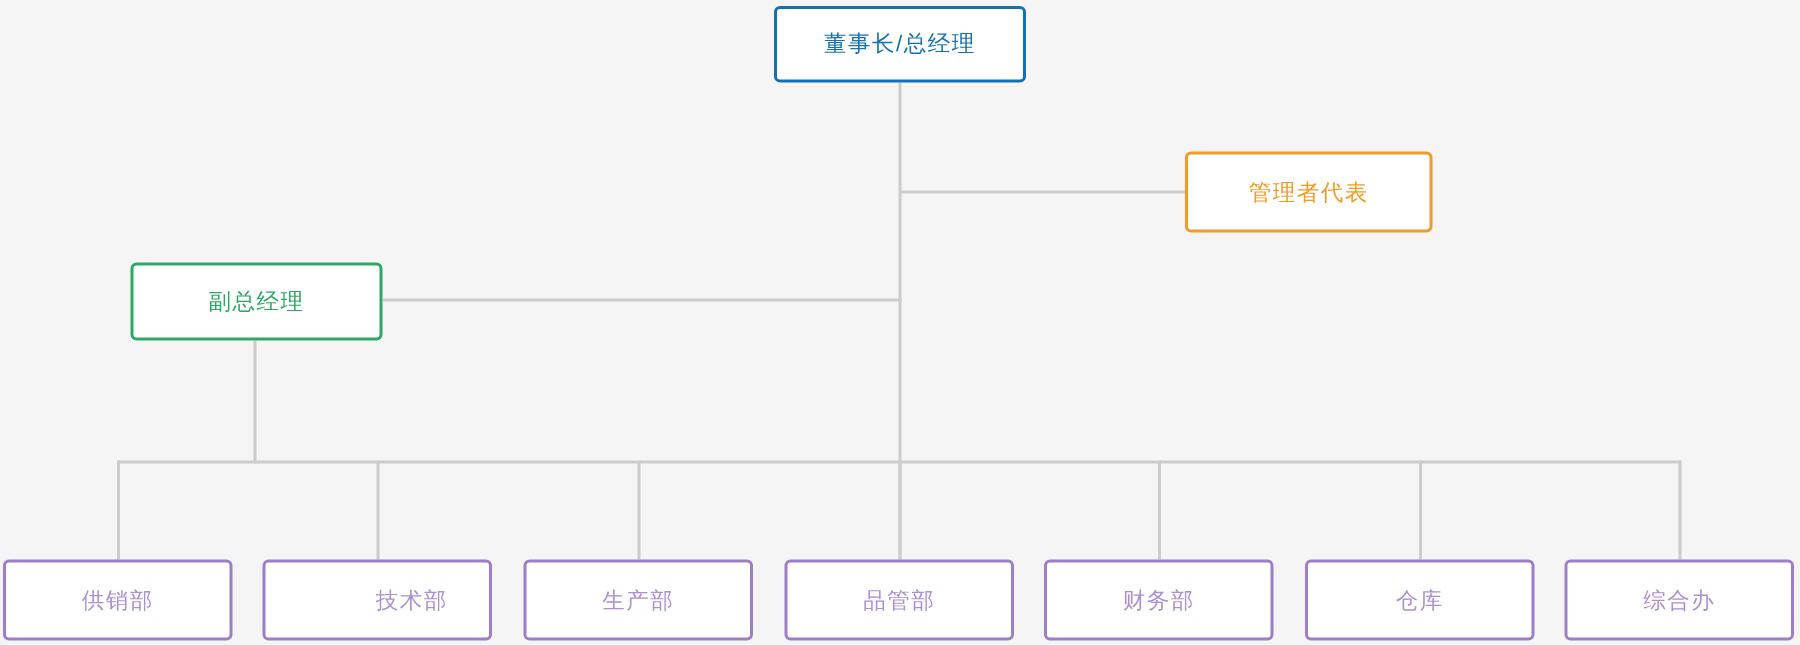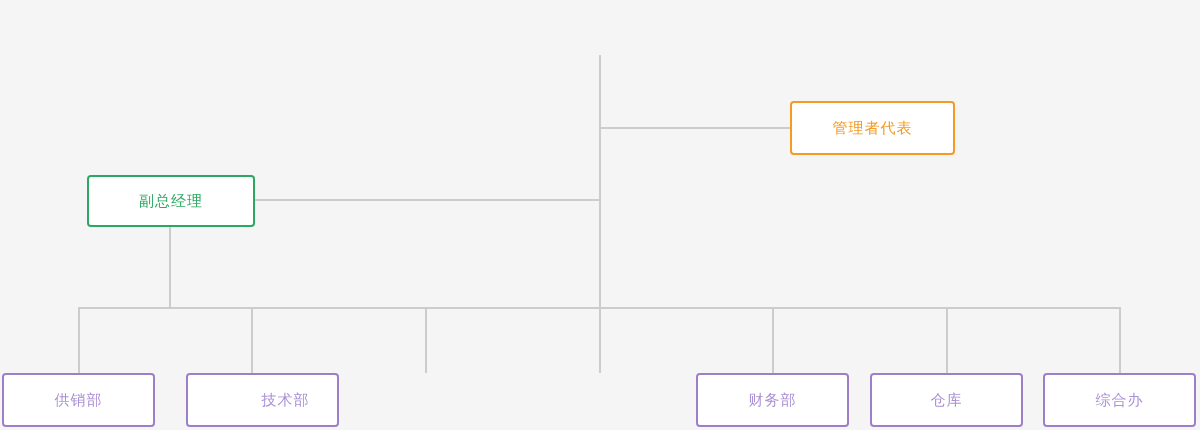--- a/index.html
+++ b/index.html
@@ -50,21 +50,21 @@
     color: var(--deputy, #2ba962);
   }
 
   
   .dept {
     top: 373px; width: 153px; height: 54px;
     border-color: var(--department-border, #9d7fc9);
     color: var(--department-text, #aa90d6);
   }
   .dept-0 { left: 2px; }
-  .dept-1 { left: 186px; padding-left: 46px; }
+  .dept-1 { left: 175px; padding-left: 46px; }
   .dept-2 { left: 349px; }
   .dept-3 { left: 523px; }
   .dept-4 { left: 696px; }
   .dept-5 { left: 870px; }
   .dept-6 { left: 1043px; }
 
   
   .v-main    { left: 599px; top: 55px;  width: 2px;    height: 318px; }
   .h-orange  { left: 600px; top: 127px; width: 190px;  height: 2px; }
   .h-green   { left: 255px; top: 199px; width: 346px;  height: 2px; }
@@ -90,35 +90,44 @@
   <div class="line v-deputy"></div>
   <div class="line h-bus"></div>
   <div class="line stub stub-0"></div>
   <div class="line stub stub-1"></div>
   <div class="line stub stub-2"></div>
   <div class="line stub stub-3"></div>
   <div class="line stub stub-4"></div>
   <div class="line stub stub-5"></div>
   <div class="line stub stub-6"></div>
 
+  <div class="node node-chairman">
+    <span>董事长/总经理</span>
+  </div>
 
   <div class="node node-mgmtrep">
     <span>管理者代表</span>
   </div>
 
   <div class="node dept dept-0">
     <span>供销部</span>
   </div>
 
   <div class="node node-deputy">
     <span>副总经理</span>
   </div>
   <div class="node dept dept-1">
     <span>技术部</span>
   </div>
+  <div class="node dept dept-2">
+    <span>生产部</span>
+  </div>
+  <div class="node dept dept-3">
+    <span>品管部</span>
+  </div>
   <div class="node dept dept-5">
     <span>仓库</span>
   </div>
   <div class="node dept dept-4">
     <span>财务部</span>
   </div>
   <div class="node dept dept-6">
     <span>综合办</span>
   </div>
 

